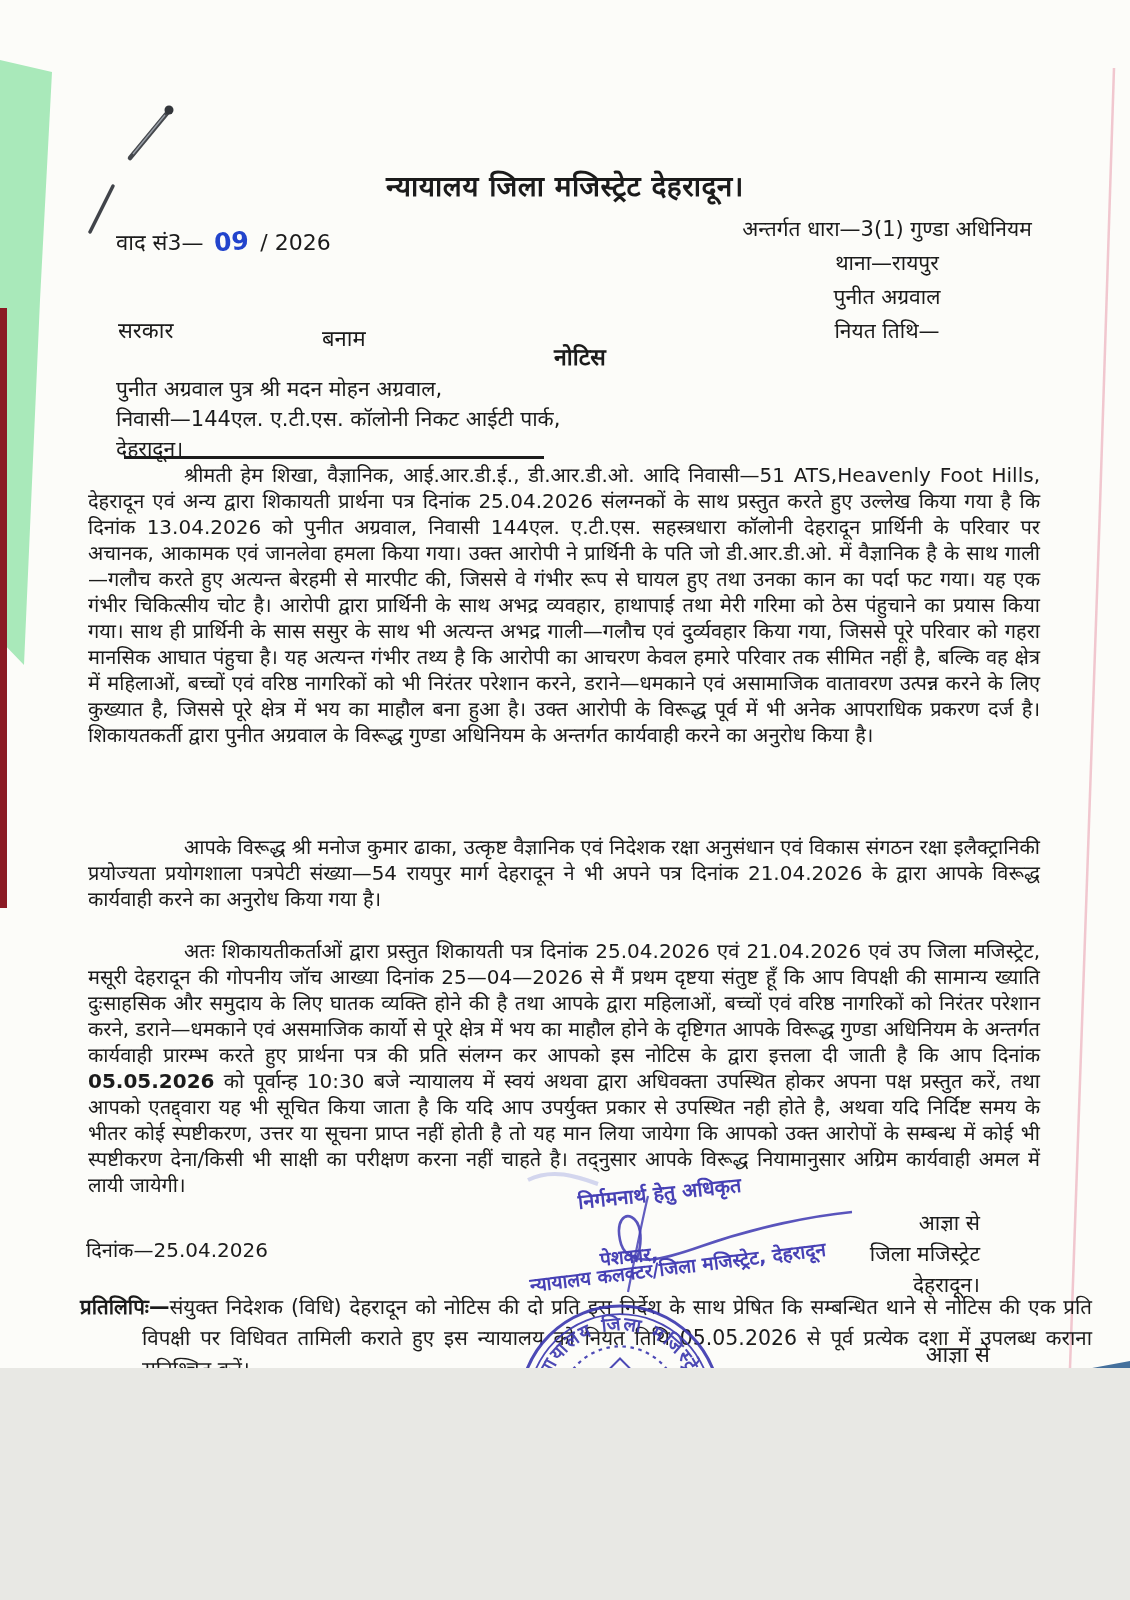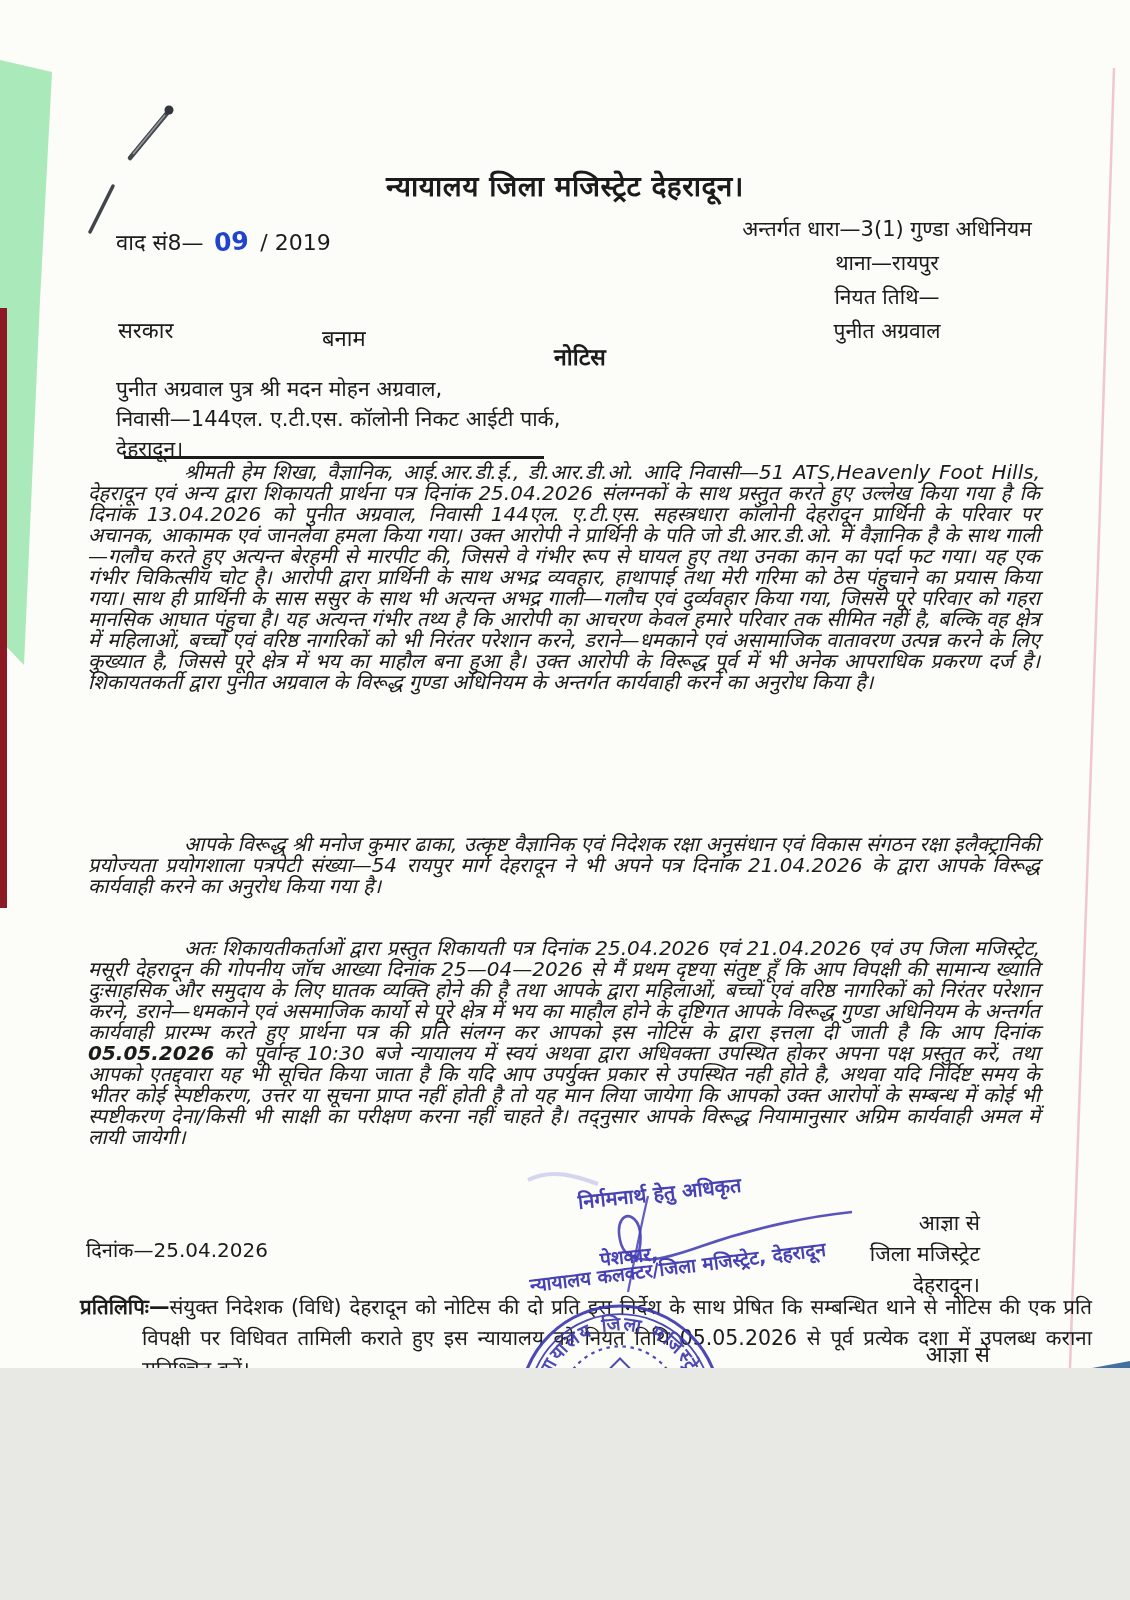--- a/index.html
+++ b/index.html
@@ -17,21 +17,21 @@
 
   .title{left:0;right:0;top:166px;text-align:center;font-size:28px;font-weight:700;letter-spacing:.5px;}
   .case-line{left:116px;top:226px;font-size:22px;}
   .hand-number{color:#2244cc;font-size:25px;font-weight:700;display:inline-block;transform:rotate(-4deg);margin:0 4px;}
   .right-head{left:722px;top:212px;font-size:21px;line-height:34px;width:330px;text-align:center;}
   .party-left{left:118px;top:314px;font-size:22px;}
   .party-vs{left:322px;top:322px;font-size:22px;}
   .notice-head{left:0;right:0;top:340px;text-align:center;font-size:23px;font-weight:700;padding-left:30px;}
   .addressee{left:116px;top:374px;font-size:21px;line-height:30px;}
   .rule{left:124px;top:456px;width:420px;border-top:3.5px solid #1c1c1c;}
-  .para{left:88px;width:952px;font-size:20px;line-height:21px;text-align:justify;text-indent:96px;margin:0;font-style:italic;}
+  .para{left:88px;width:952px;font-size:20px;line-height:26px;text-align:justify;text-indent:96px;margin:0;}
   .p1{top:462px;}
   .p2{top:834px;}
   .p3{top:938px;}
   .bold{font-weight:700;}
   .enclosure{left:84px;top:1200px;font-size:21px;font-weight:700;}
   .dateline{left:86px;top:1236px;font-size:20px;font-weight:400;}
   .sign-block{width:200px;text-align:right;font-size:21px;line-height:31px;}
   .sb1{left:780px;top:1208px;}
   .sb2{left:790px;top:1338px;font-size:22px;line-height:33px;}
   .copy{left:80px;top:1292px;width:950px;font-size:20.5px;line-height:31px;margin:0;
@@ -57,30 +57,30 @@
 
     <line x1="130" y1="158" x2="168" y2="112" stroke="#45484d" stroke-width="4.5" stroke-linecap="round"></line>
     <line x1="133" y1="154" x2="165" y2="115" stroke="#9aa0a8" stroke-width="1.4"></line>
     <circle cx="169" cy="110" r="4.5" fill="#33363b"></circle>
     <line x1="90" y1="232" x2="113" y2="186" stroke="#41444a" stroke-width="3.5" stroke-linecap="round"></line>
   </svg>
 
   <div class="abs txt title">न्यायालय जिला मजिस्ट्रेट देहरादून।</div>
 
   <div class="abs txt case-line">
-    <span>वाद सं8—</span>
+    <span>वाद सं3—</span>
     <span class="hand-number">09</span>
-    <span>/ 2019</span>
+    <span>/ 2026</span>
   </div>
 
   <div class="abs txt right-head">
     <div>अन्तर्गत धारा—3(1) गुण्डा अधिनियम</div>
     <div>थाना—रायपुर</div>
+    <div>पुनीत अग्रवाल</div>
     <div>नियत तिथि—</div>
-    <div>पुनीत अग्रवाल</div>
   </div>
 
   <div class="abs txt party-left">सरकार</div>
   <div class="abs txt party-vs">बनाम</div>
 
   <div class="abs txt notice-head">नोटिस</div>
 
   <div class="abs txt addressee">
     <div>पुनीत अग्रवाल पुत्र श्री मदन मोहन अग्रवाल,</div>
     <div>निवासी—144एल. ए.टी.एस. कॉलोनी निकट आईटी पार्क,</div>

